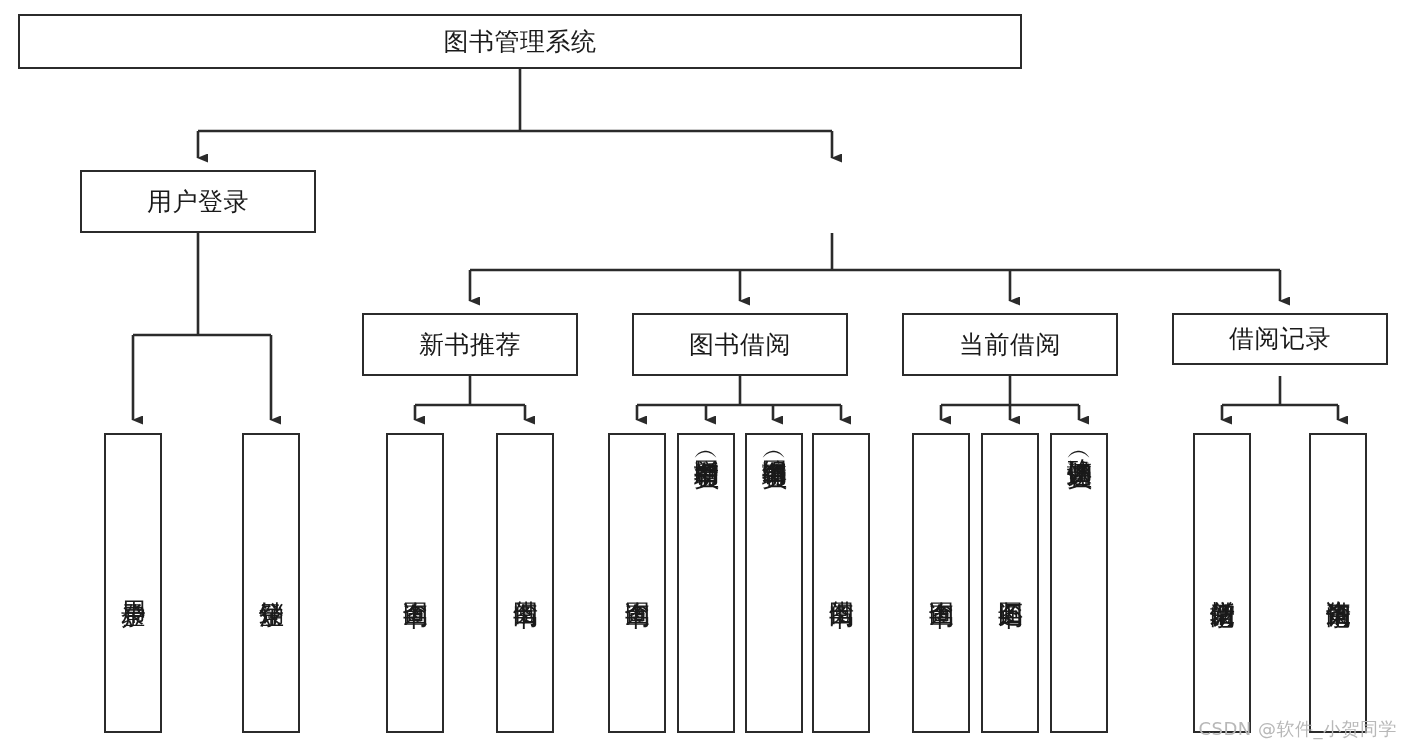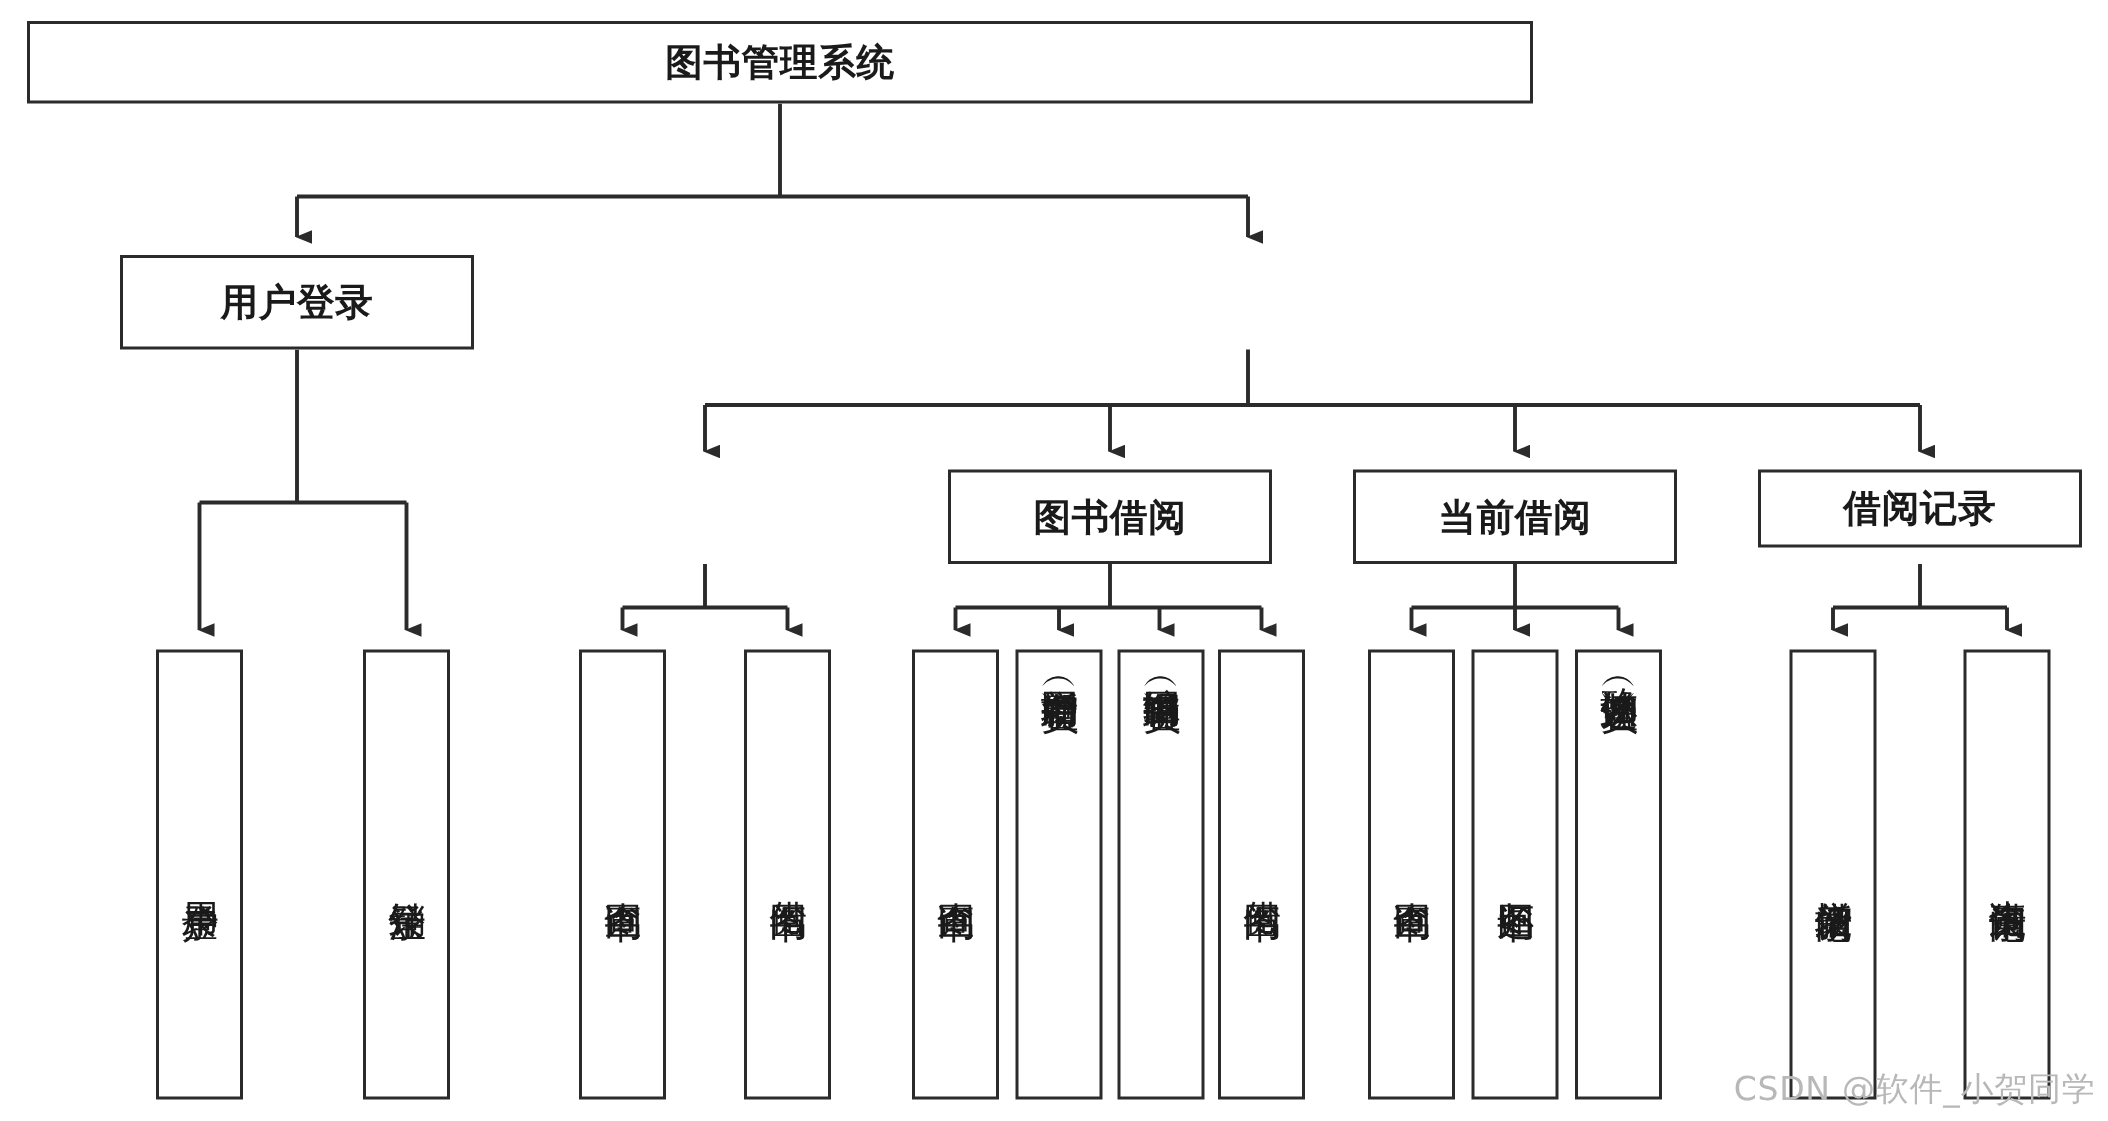--- a/index.html
+++ b/index.html
@@ -39,21 +39,20 @@
   .node-label {
     display: block;
     text-align: center;
     line-height: 1.25;
     color: #1a1a1a;
     white-space: pre;
   }
   .node.horizontal .node-label {
     font-size: 25px;
     letter-spacing: 0.5px;
-    font-weight: bold;
   }
   .node.root {
     border-width: 2px;
   }
   .node.root .node-label {
     font-size: 25px;
   }
   .node.vertical {
     align-items: flex-start;
     padding-top: 4px;
@@ -67,21 +66,21 @@
     margin: 0 auto;
   }
   .node.vertical.centered {
     align-items: center;
     padding-top: 0;
   }
   #watermark {
     position: absolute;
     right: 8px;
     bottom: 6px;
-    font-size: 22px;
+    font-size: 18px;
     color: #b8b8b8;
     letter-spacing: 0.5px;
     white-space: pre;
     user-select: none;
   }
 </style>
 </head>
 <body>
 
 <div id="diagram-root">
@@ -138,20 +137,23 @@
   </svg>
 
   <div class="node root horizontal" style="left:18px; top:14px; width:1004px; height:55px;">
     <span class="node-label">图书管理系统</span>
   </div>
 
   <div class="node horizontal" style="left:80px; top:170px; width:236px; height:63px;">
     <span class="node-label">用户登录</span>
   </div>
 
+  <div class="node horizontal" style="left:362px; top:313px; width:216px; height:63px;">
+    <span class="node-label">新书推荐</span>
+  </div>
   <div class="node horizontal" style="left:632px; top:313px; width:216px; height:63px;">
     <span class="node-label">图书借阅</span>
   </div>
   <div class="node horizontal" style="left:902px; top:313px; width:216px; height:63px;align-items:center;">
     <span class="node-label">当前借阅</span>
   </div>
   <div class="node horizontal" style="left:1172px; top:313px; width:216px; height:52px;">
     <span class="node-label">借阅记录</span>
   </div>
 

